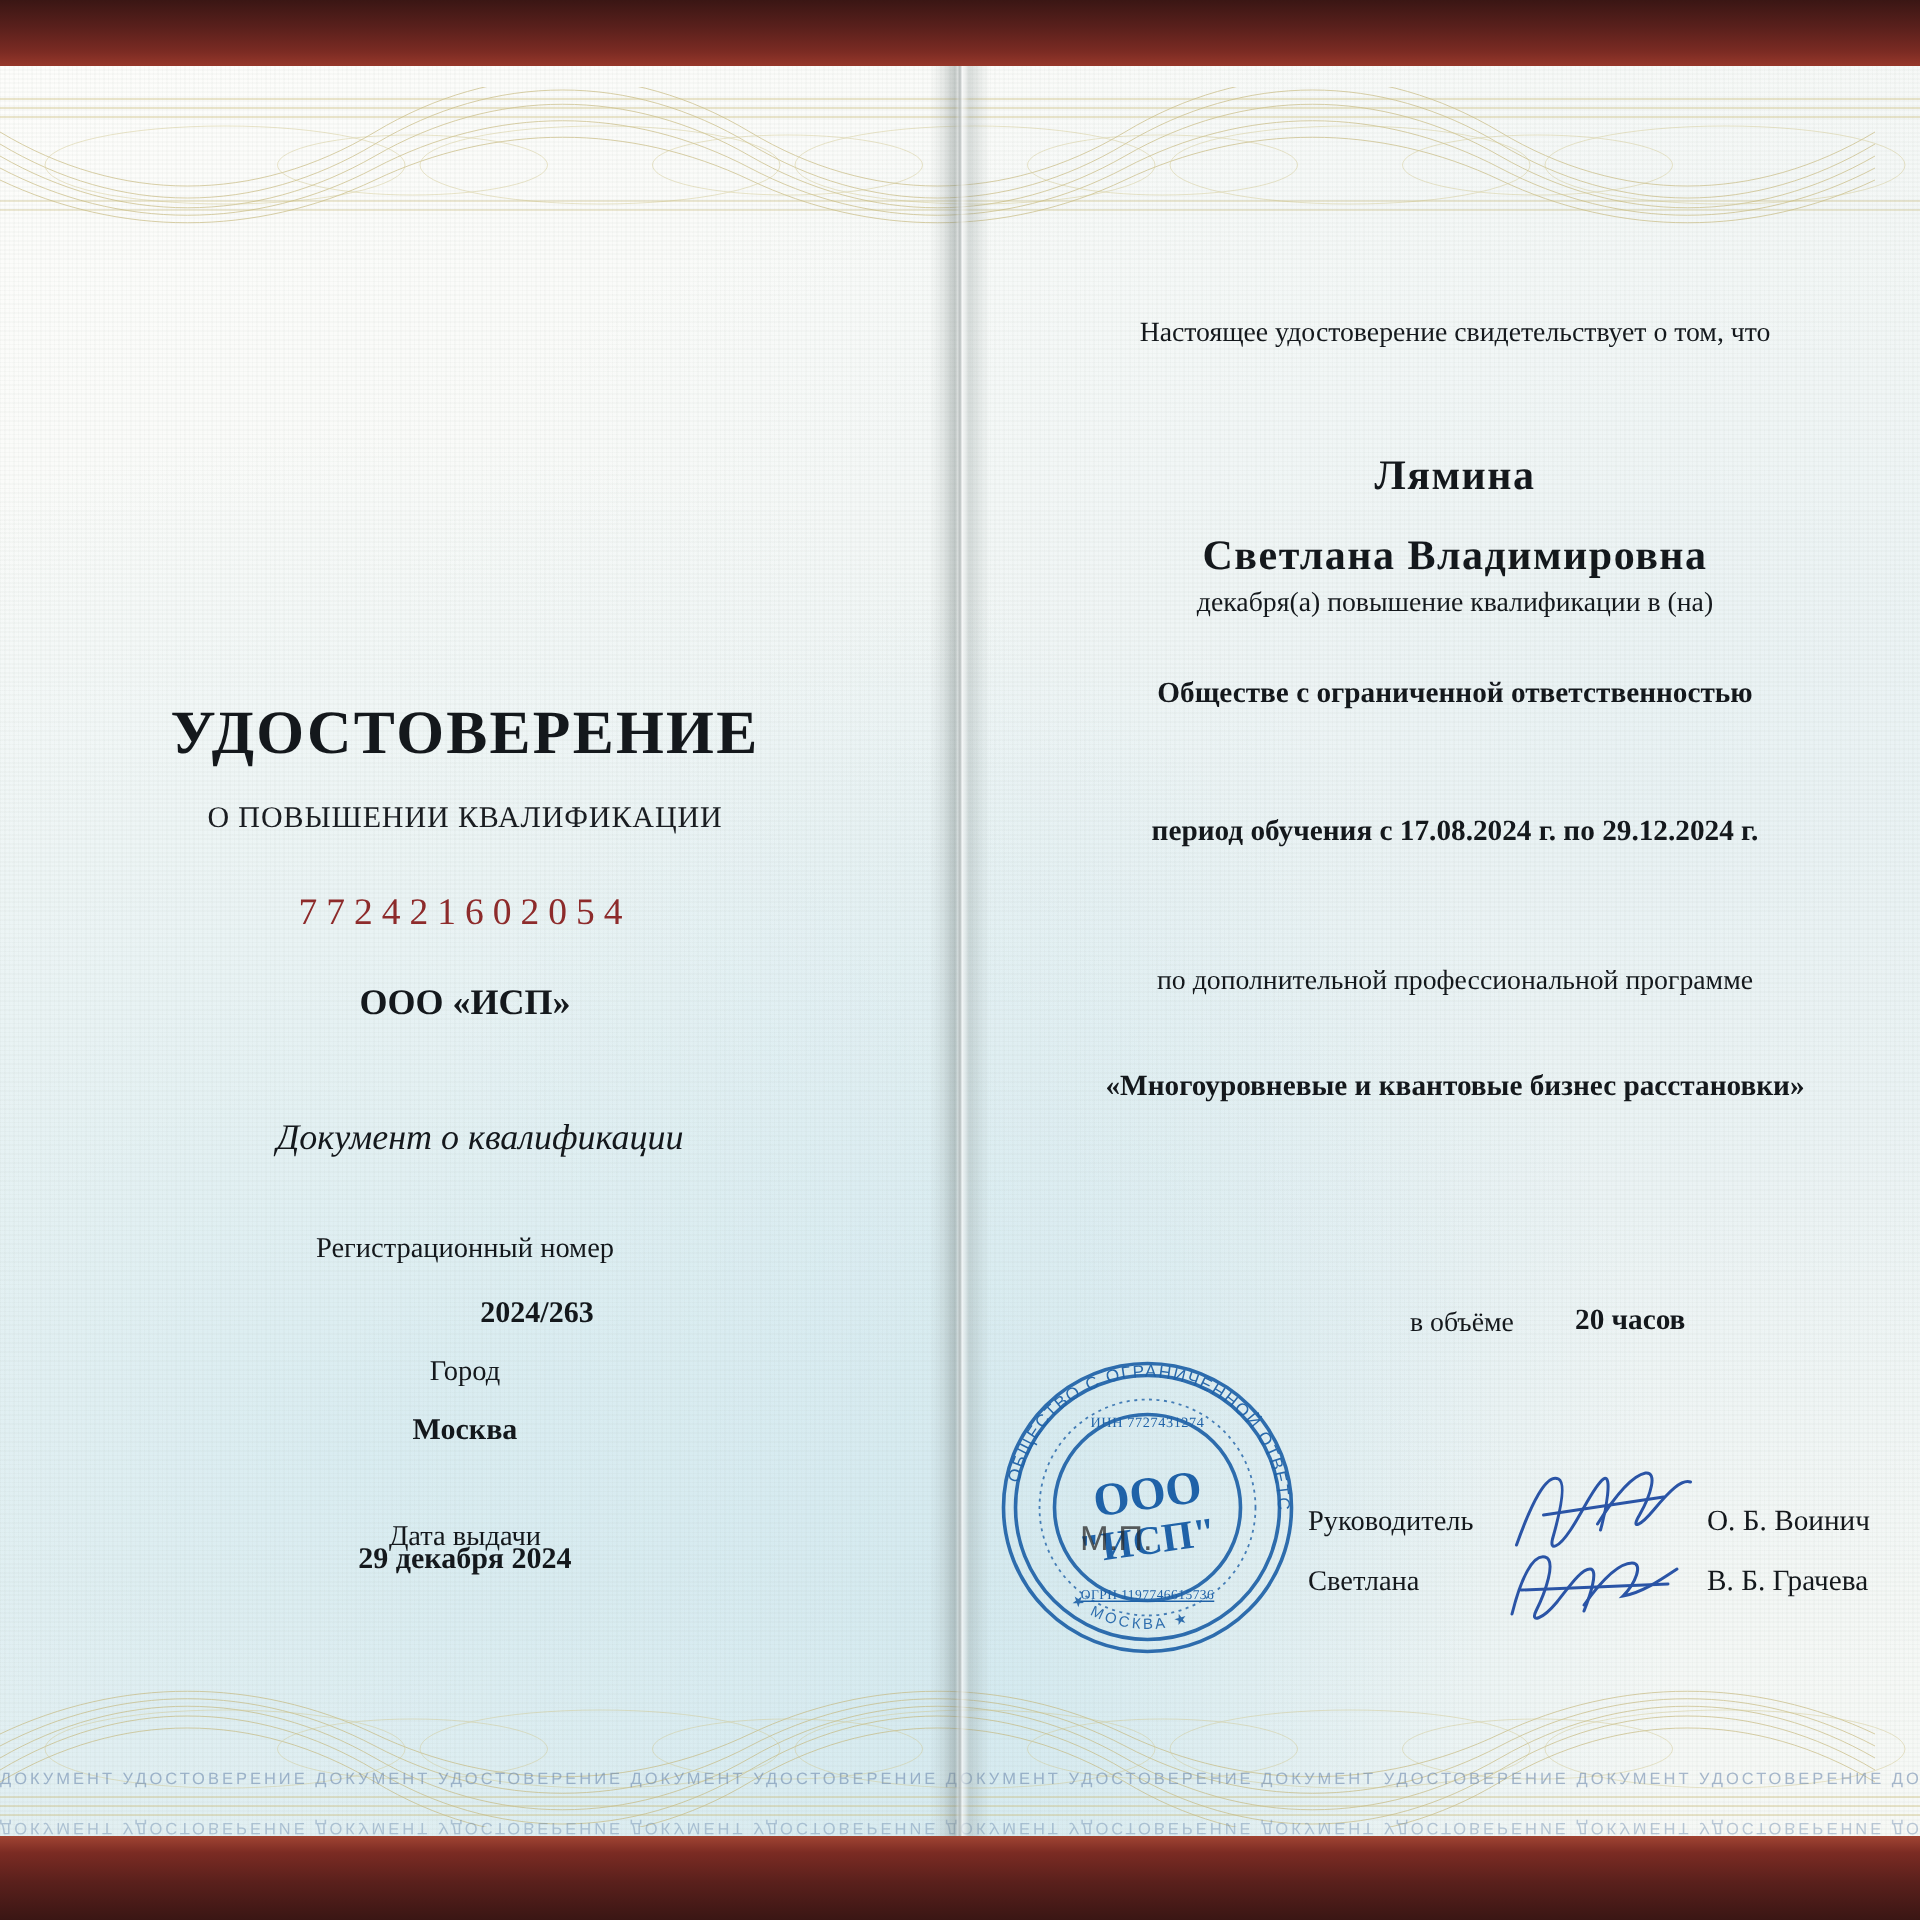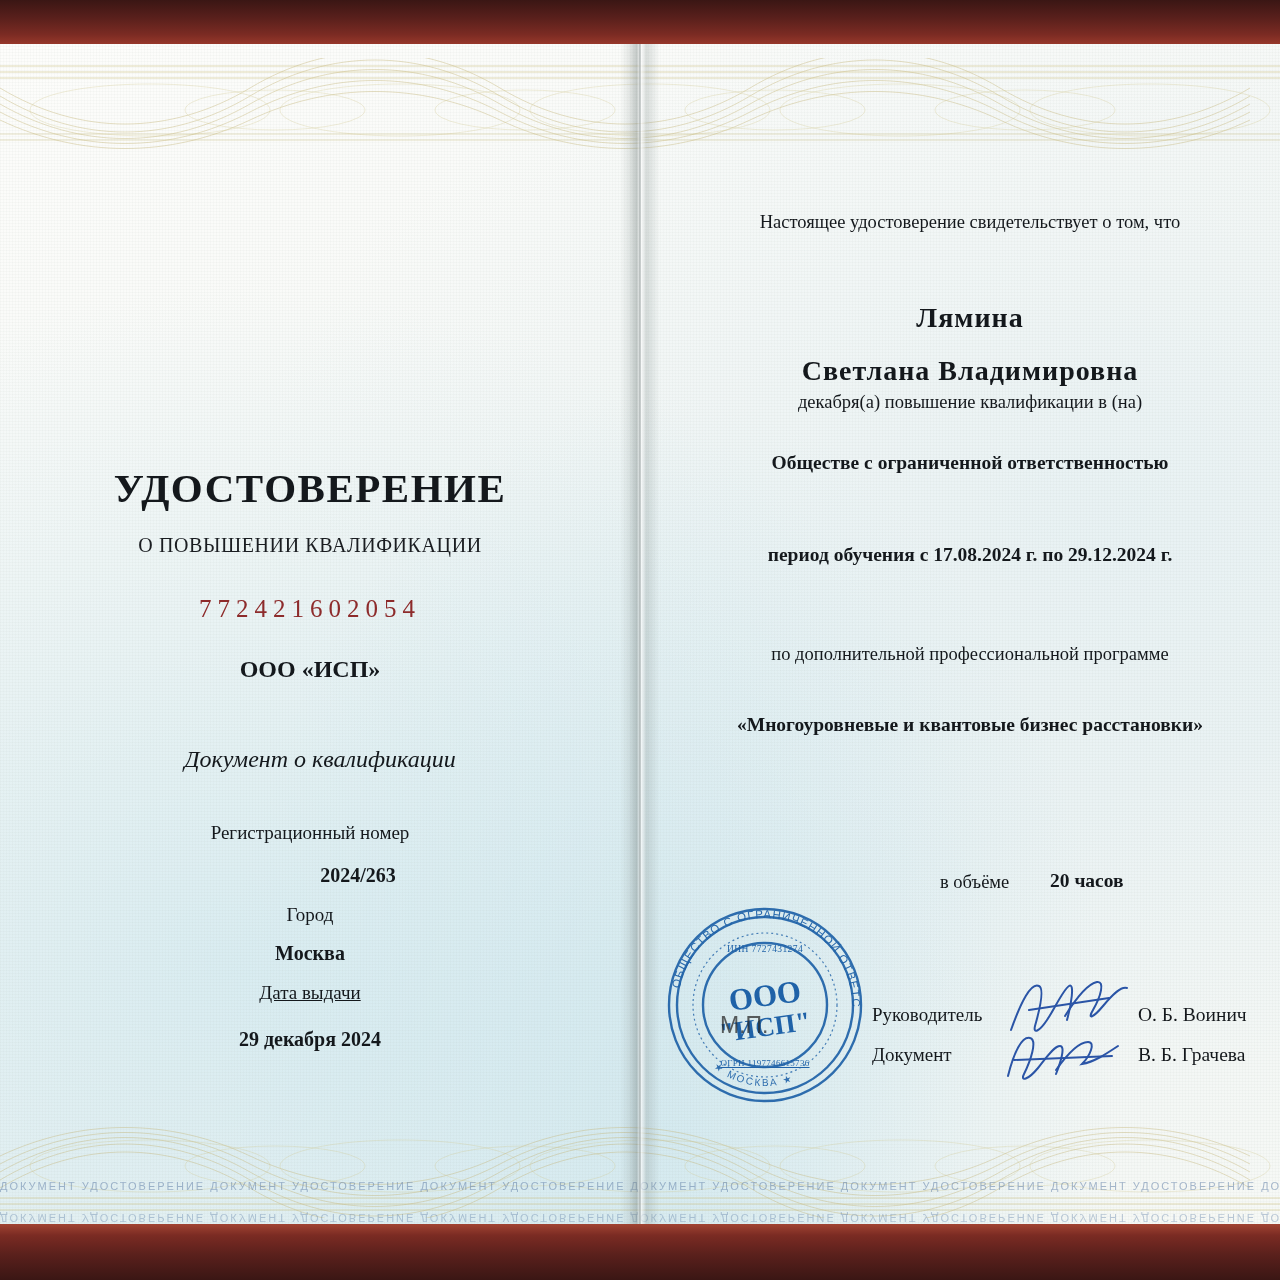--- a/index.html
+++ b/index.html
@@ -194,25 +194,24 @@
   .city-value {
     position: absolute;
     top: 898px;
     left: 0; width: 620px;
     font-size: 20px;
     font-weight: bold;
     color: #14181c;
   }
   .date-label {
     position: absolute;
-    top: 938px;
+    top: 970px;
     left: 0; width: 620px;
     font-size: 19px;
     color: #14181c;
-    text-decoration: underline;
   }
   .date-value {
     position: absolute;
     top: 984px;
     left: 0; width: 620px;
     font-size: 20px;
     font-weight: bold;
     color: #14181c;
   }
 
@@ -491,21 +490,21 @@
     <div class="r-name2">Светлана Владимировна</div>
     <div class="r-passed">декабря(а) повышение квалификации в (на)</div>
     <div class="r-org1">Обществе с ограниченной ответственностью</div>
     <div class="r-period">период обучения с 17.08.2024 г. по 29.12.2024 г.</div>
     <div class="r-prog-label">по дополнительной профессиональной программе</div>
     <div class="r-prog-name">«Многоуровневые и квантовые бизнес расстановки»</div>
     <div class="r-volume-label">в объёме</div>
     <div class="r-volume-value">20 часов</div>
 
     <div class="sig-row-1-label">Руководитель</div>
-    <div class="sig-row-2-label">Документ</div>
+    <div class="sig-row-2-label">Светлана</div>
     <div class="sig-row-1-name">О. Б. Воинич</div>
     <div class="sig-row-2-name">В. Б. Грачева</div>
 
     <svg class="signature sig1" width="130" height="64" viewBox="0 0 130 64" xmlns="http://www.w3.org/2000/svg">
       <g fill="none" stroke="#2a54a6" stroke-width="2" stroke-linecap="round">
         <path d="M6,54 C16,26 26,6 34,10 C40,13 34,36 30,50 C28,58 34,56 42,44 C50,32 58,14 64,10 C70,6 66,30 62,44"></path>
         <path d="M60,40 C70,24 82,8 92,6 C100,5 96,20 88,34 C82,44 88,42 98,30 C108,18 116,10 122,12"></path>
         <path d="M24,34 L104,22"></path>
       </g>
     </svg>

